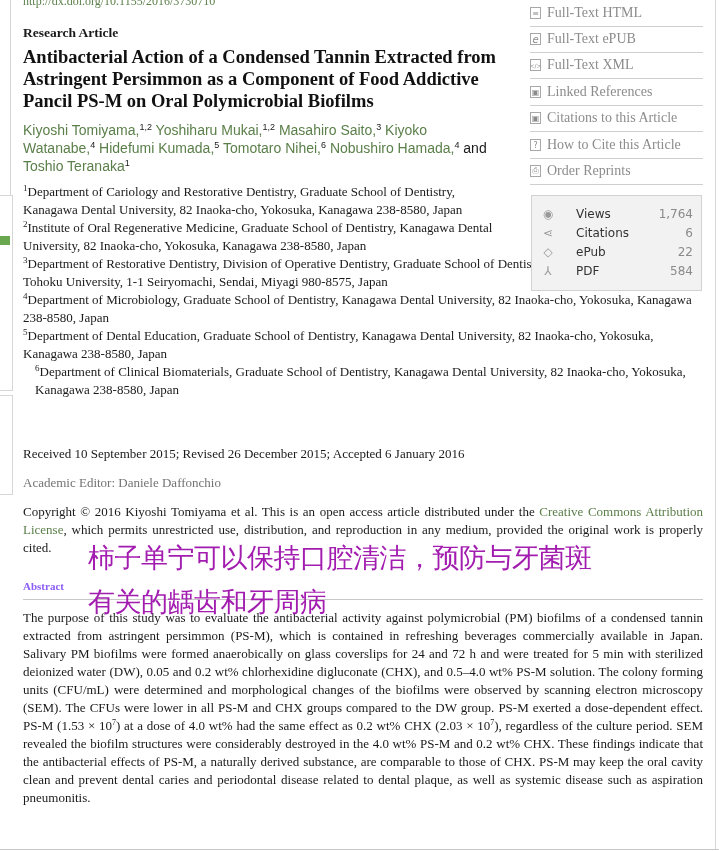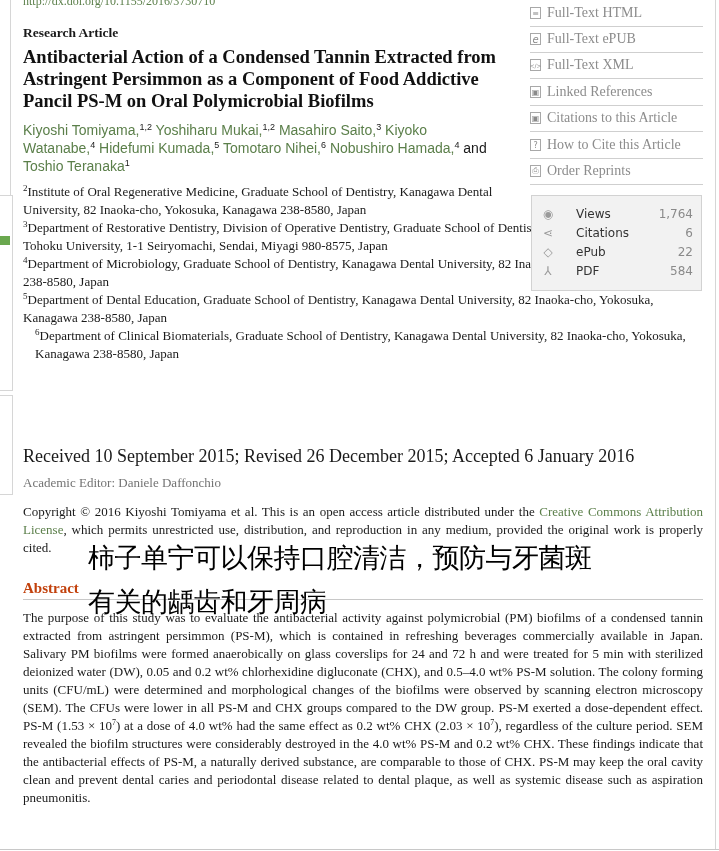--- a/index.html
+++ b/index.html
@@ -21,31 +21,31 @@
     .title { position: absolute; left: 23px; top: 46px; width: 500px; font-family: "Liberation Serif", serif; font-weight: bold; font-size: 18.5px; line-height: 22px; color: #111; }
 
     .authors { position: absolute; left: 23px; top: 121px; width: 480px; font-family: Liberation Sans, sans-serif; font-size: 14px; line-height: 18px; color: #1a1a1a; }
     .authors .author { color: #5b7f4a; }
     .authors sup { font-size: 9px; color: #1a1a1a; vertical-align: 5px; line-height: 0; }
 
     .affils { position: absolute; left: 23px; top: 183px; font-family: "Liberation Serif", serif; font-size: 13px; line-height: 18px; color: #1a1a1a; }
     .affil sup { font-size: 9px; vertical-align: 5px; line-height: 0; }
     .affil { display: block; }
 
-    .dates { position: absolute; left: 23px; top: 446px; font-family: "Liberation Serif", serif; font-size: 18px; color: #1a1a1a; }
+    .dates { position: absolute; left: 23px; top: 446px; font-family: "Liberation Serif", serif; font-size: 13px; color: #1a1a1a; }
     .editor { position: absolute; left: 23px; top: 475px; font-family: "Liberation Serif", serif; font-size: 13px; color: #737373; }
     .copyright { position: absolute; left: 23px; top: 503px; width: 680px; font-family: "Liberation Serif", serif; font-size: 13px; line-height: 18px; text-align: justify; color: #1a1a1a; }
     .copyright .link { color: #5b7f4a; }
 
-    .abstract-head { position: absolute; left: 23px; top: 580px; font-family: "Liberation Serif", serif; font-weight: bold; font-size: 15px; color: #c2410c; }
+    .abstract-head { position: absolute; left: 23px; top: 580px; font-family: "Liberation Serif", serif; font-weight: bold; font-size: 11px; color: #8b5cf6; }
     .abstract-rule { position: absolute; left: 23px; top: 599px; width: 680px; height: 1px; background: #c8c8c8; }
     .abstract-body { position: absolute; left: 23px; top: 609px; width: 680px; font-family: "Liberation Serif", serif; font-size: 13px; line-height: 18px; text-align: justify; color: #1a1a1a; }
     .abstract-body sup { font-size: 8px; vertical-align: 5px; line-height: 0; }
 
-    .overlay { position: absolute; left: 88px; top: 536px; font-family: "DejaVu Sans", sans-serif; color: #000000; font-size: 27px; line-height: 44px; letter-spacing: -0.5px; white-space: nowrap; }
+    .overlay { position: absolute; left: 88px; top: 536px; font-family: "DejaVu Sans", sans-serif; color: #a21caf; font-size: 27px; line-height: 44px; letter-spacing: -0.5px; white-space: nowrap; }
 
     
     .side-links { position: absolute; left: 530px; top: 0; width: 173px; }
     .side-link { position: absolute; left: 0; width: 173px; height: 26px; border-bottom: 1px solid #cfcfcf; display: flex; align-items: center; }
     .side-link .ic { width: 11px; height: 12px; border: 1px solid #a8a8a8; margin-right: 6px; display: inline-flex; align-items: center; justify-content: center; font-size: 8px; color: #8a8a8a; font-family: "DejaVu Sans", sans-serif; box-sizing: border-box; }
     .side-link .lbl { font-family: "Liberation Serif", serif; font-size: 14px; color: #8c8c8c; }
 
     .metrics { position: absolute; left: 531px; top: 195px; width: 171px; height: 96px; background: #f2f2f2; border: 1px solid #d2d2d2; box-sizing: border-box; }
     .metric { position: absolute; left: 8px; width: 153px; height: 19px; display: flex; align-items: center; font-family: "DejaVu Sans", sans-serif; font-size: 12px; }
     .metric .mic { width: 16px; color: #9a9a9a; font-size: 12px; text-align: center; margin-right: 4px; }
@@ -73,20 +73,21 @@
   <a class="author">Masahiro Saito,</a><sup>3</sup>
   <a class="author">Kiyoko Watanabe,</a><sup>4</sup>
   <a class="author">Hidefumi Kumada,</a><sup>5</sup>
   <a class="author">Tomotaro Nihei,</a><sup>6</sup>
   <a class="author">Nobushiro Hamada,</a><sup>4</sup>
   <span>and</span>
   <a class="author">Toshio Teranaka</a><sup>1</sup>
 </div>
 
 <div class="affils">
+  <div class="affil" style="width:470px;"><sup>1</sup><span>Department of Cariology and Restorative Dentistry, Graduate School of Dentistry, Kanagawa Dental University, 82 Inaoka-cho, Yokosuka, Kanagawa 238-8580, Japan</span></div>
   <div class="affil" style="width:470px;"><sup>2</sup><span>Institute of Oral Regenerative Medicine, Graduate School of Dentistry, Kanagawa Dental University, 82 Inaoka-cho, Yokosuka, Kanagawa 238-8580, Japan</span></div>
   <div class="affil" style="width:545px;"><sup>3</sup><span>Department of Restorative Dentistry, Division of Operative Dentistry, Graduate School of Dentistry, Tohoku University, 1-1 Seiryomachi, Sendai, Miyagi 980-8575, Japan</span></div>
   <div class="affil" style="width:680px;"><sup>4</sup><span>Department of Microbiology, Graduate School of Dentistry, Kanagawa Dental University, 82 Inaoka-cho, Yokosuka, Kanagawa 238-8580, Japan</span></div>
   <div class="affil" style="width:680px;"><sup>5</sup><span>Department of Dental Education, Graduate School of Dentistry, Kanagawa Dental University, 82 Inaoka-cho, Yokosuka, Kanagawa 238-8580, Japan</span></div>
   <div class="affil" style="width:670px;margin-left:12px;"><sup>6</sup><span>Department of Clinical Biomaterials, Graduate School of Dentistry, Kanagawa Dental University, 82 Inaoka-cho, Yokosuka, Kanagawa 238-8580, Japan</span></div>
 </div>
 
 <div class="dates">Received 10 September 2015; Revised 26 December 2015; Accepted 6 January 2016</div>
 <div class="editor">Academic Editor: Daniele Daffonchio</div>
 

